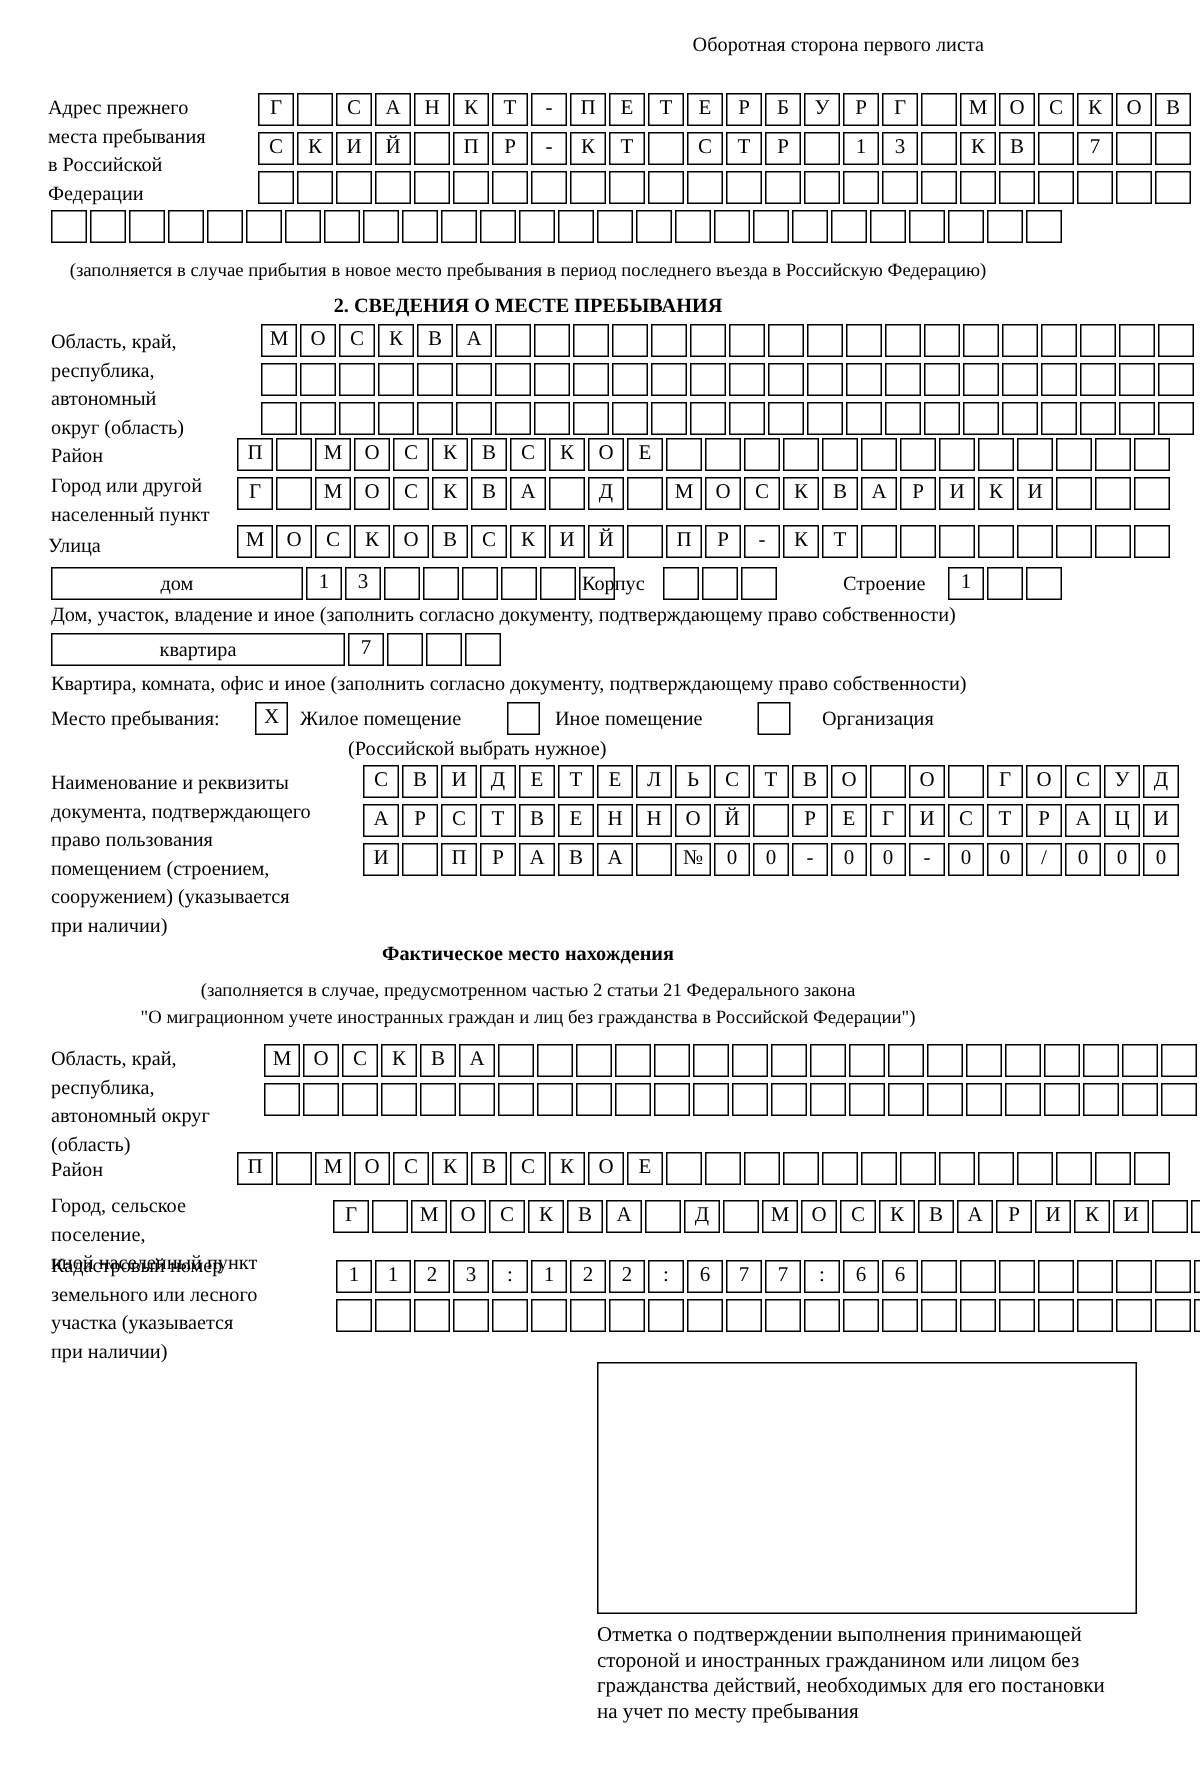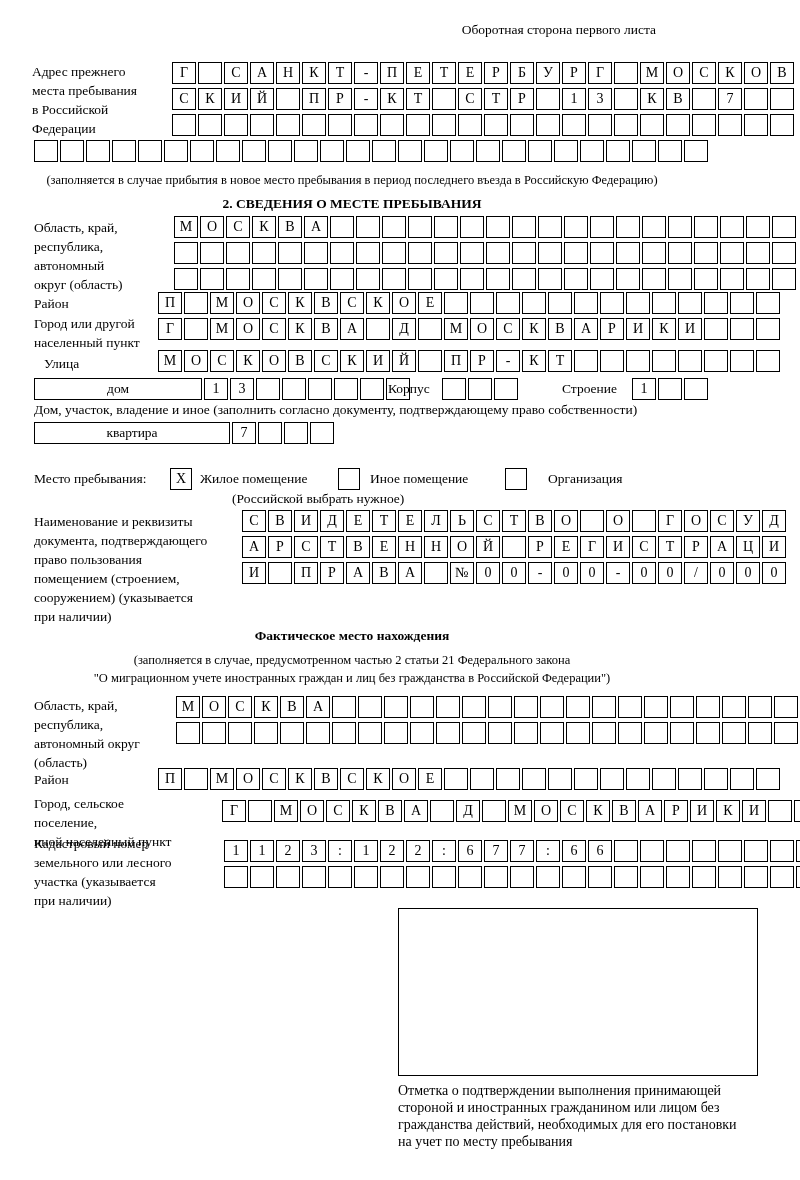--- a/index.html
+++ b/index.html
@@ -355,21 +355,21 @@
       <div class="cell">А</div>
       <div class="cell">Р</div>
       <div class="cell">И</div>
       <div class="cell">К</div>
       <div class="cell">И</div>
       <div class="cell"></div>
       <div class="cell"></div>
       <div class="cell"></div>
     </div>
 
-  <div class="lbl" style="left:44px; top:354px;text-align:center;">Улица</div>
+  <div class="lbl" style="left:32px; top:354px;text-align:center;">Улица</div>
   <div class="row" id="s2street" style="left:158px; top:350px;">
       <div class="cell">М</div>
       <div class="cell">О</div>
       <div class="cell">С</div>
       <div class="cell">К</div>
       <div class="cell">О</div>
       <div class="cell">В</div>
       <div class="cell">С</div>
       <div class="cell">К</div>
       <div class="cell">И</div>
@@ -416,20 +416,21 @@
 
   <div class="lbl" style="left:34px; top:400px;">Дом, участок, владение и иное (заполнить согласно документу, подтверждающему право собственности)</div>
 
   <div class="wbox" style="left:34px; top:422px; width:196px;">квартира</div>
   <div class="row" id="s2flat" style="left:232px; top:422px;">
       <div class="cell">7</div>
       <div class="cell"></div>
       <div class="cell"></div>
       <div class="cell"></div>
     </div>
+  <div class="lbl" style="left:34px; top:446px;">Квартира, комната, офис и иное (заполнить согласно документу, подтверждающему право собственности)</div>
 
   <div class="inlinelbl" style="left:34px; top:469px;">Место пребывания:</div>
   <div class="chk" style="left:170px; top:468px;">X</div>
   <div class="inlinelbl" style="left:200px; top:469px;">Жилое помещение</div>
   <div class="chk" style="left:338px; top:468px;"></div>
   <div class="inlinelbl" style="left:370px; top:469px;">Иное помещение</div>
   <div class="chk" style="left:505px; top:468px;"></div>
   <div class="inlinelbl" style="left:548px; top:469px;">Организация</div>
   <div class="inlinelbl" style="left:232px; top:489px;">(Российской выбрать нужное)</div>
 

